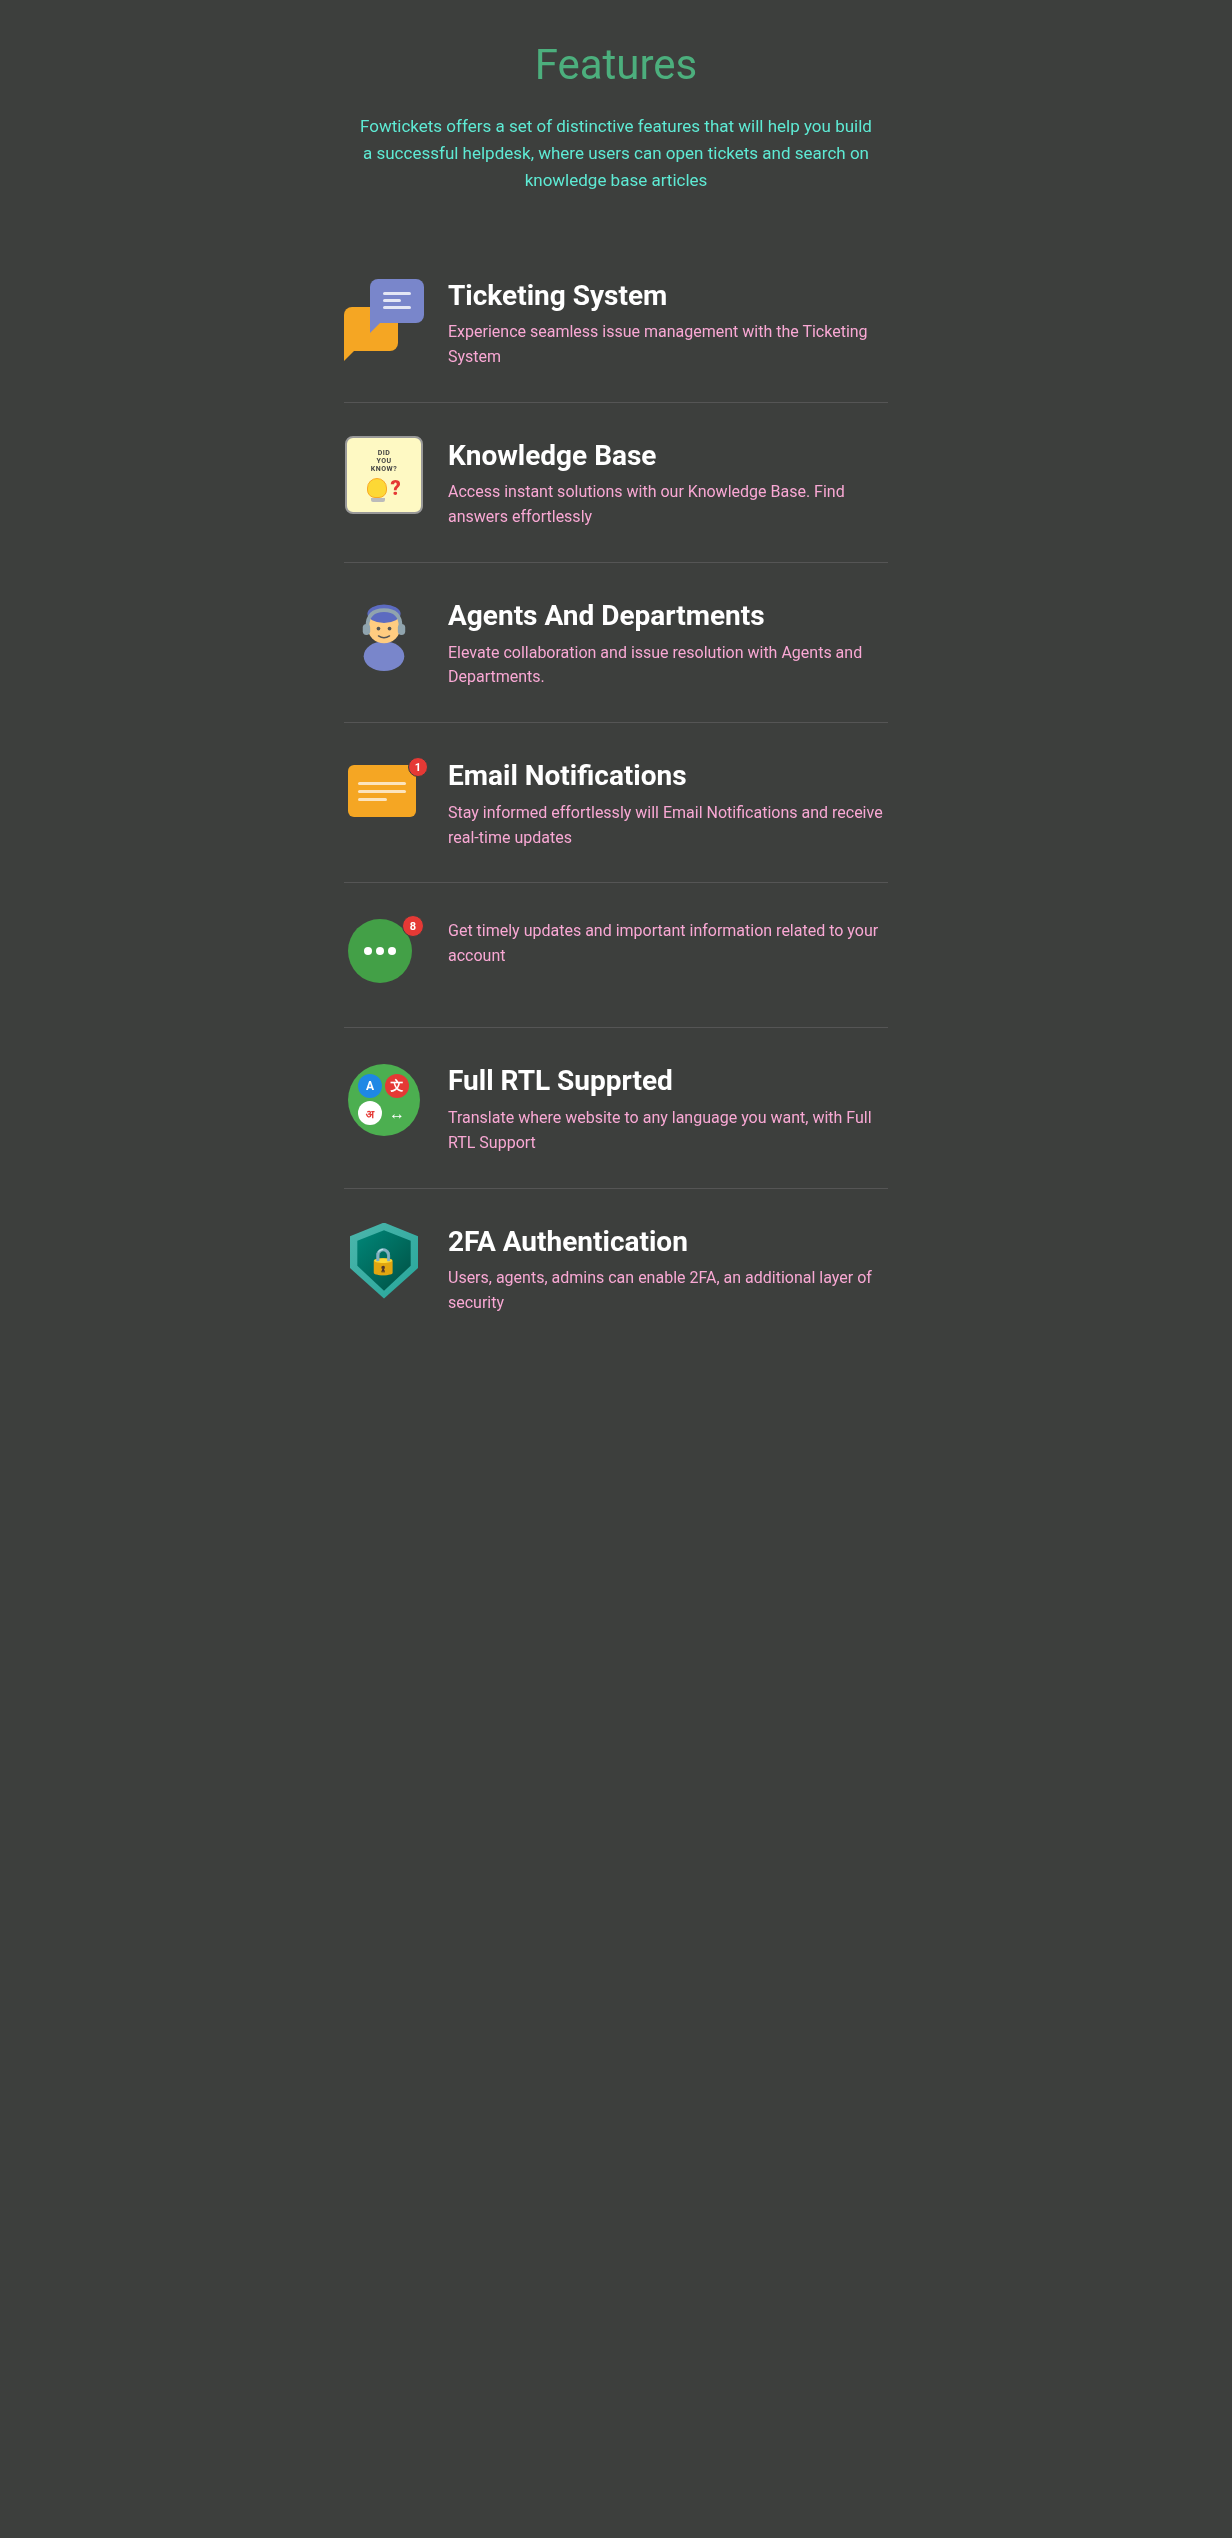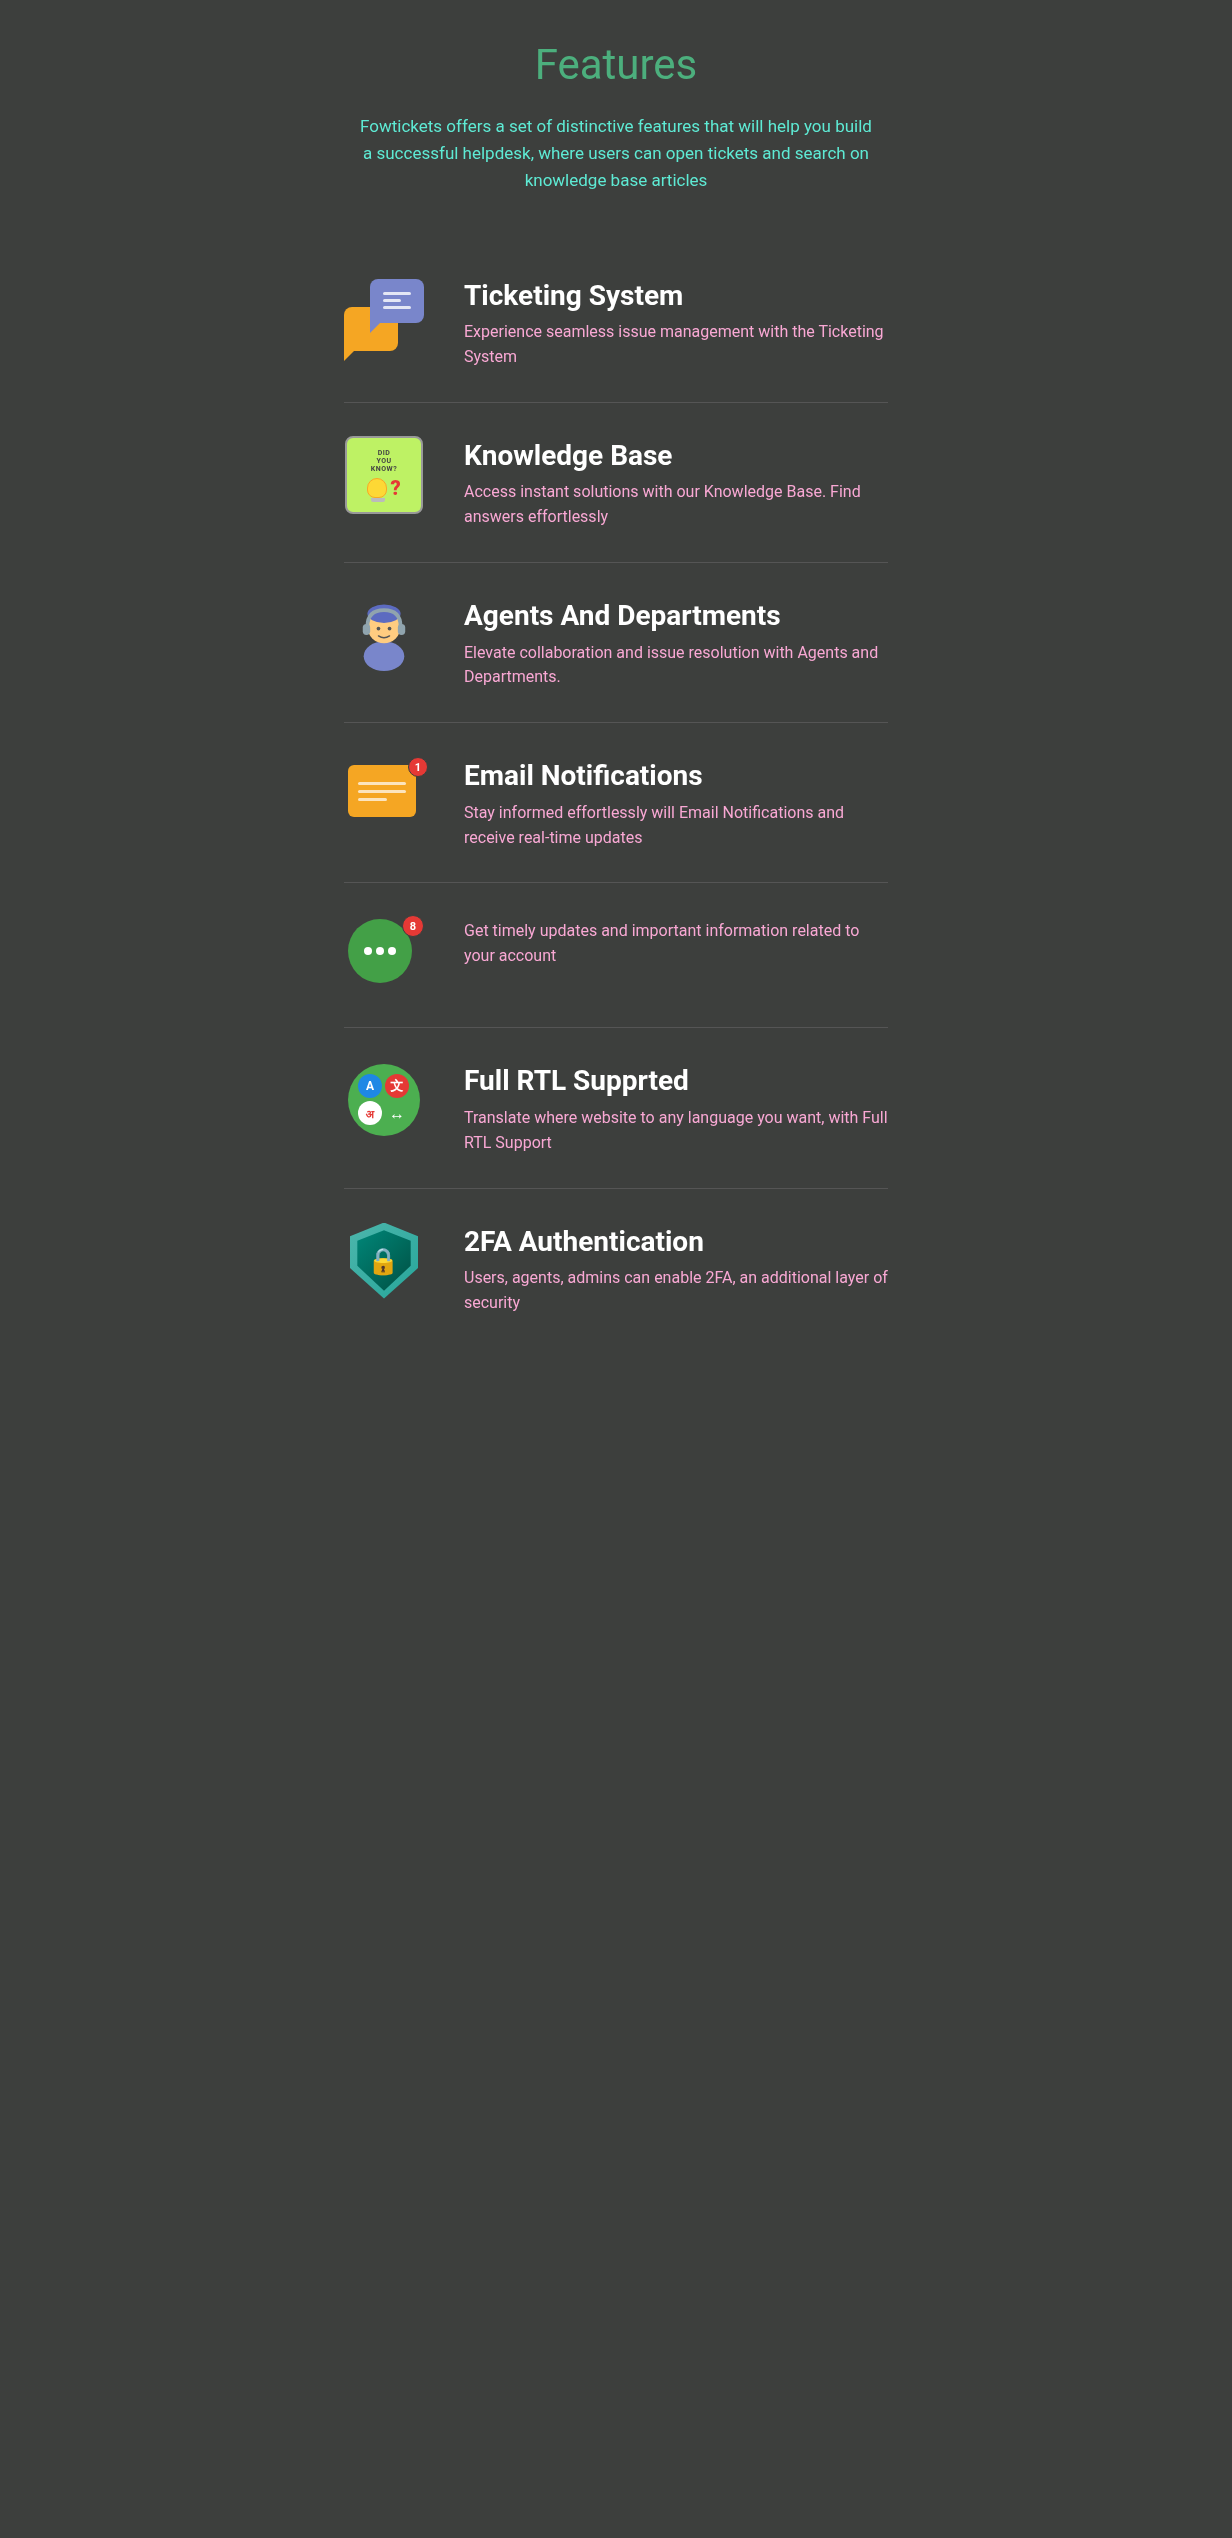--- a/index.html
+++ b/index.html
@@ -30,21 +30,21 @@
       padding: 0 10px;
     }
 
     .feature-list {
       list-style: none;
     }
 
     .feature-item {
       display: flex;
       align-items: flex-start;
-      gap: 40px;
+      gap: 24px;
       padding: 32px 0;
       border-bottom: 1px solid #555555;
     }
 
     .feature-item:first-child {
       border-top: none;
     }
 
     .feature-icon-wrap {
       flex-shrink: 0;
@@ -142,21 +142,21 @@
     }
 
     .bubble-line.long { width: 28px; }
     .bubble-line.short { width: 18px; }
 
     .icon-kb-container {
       display: flex;
       flex-direction: column;
       align-items: center;
       justify-content: center;
-      background: #bef264;
+      background: #fef9c3;
       border: 2px solid #999;
       border-radius: 8px;
       width: 78px;
       height: 78px;
       padding: 6px;
     }
 
     .kb-label-top {
       font-size: 7px;
       color: #444;

